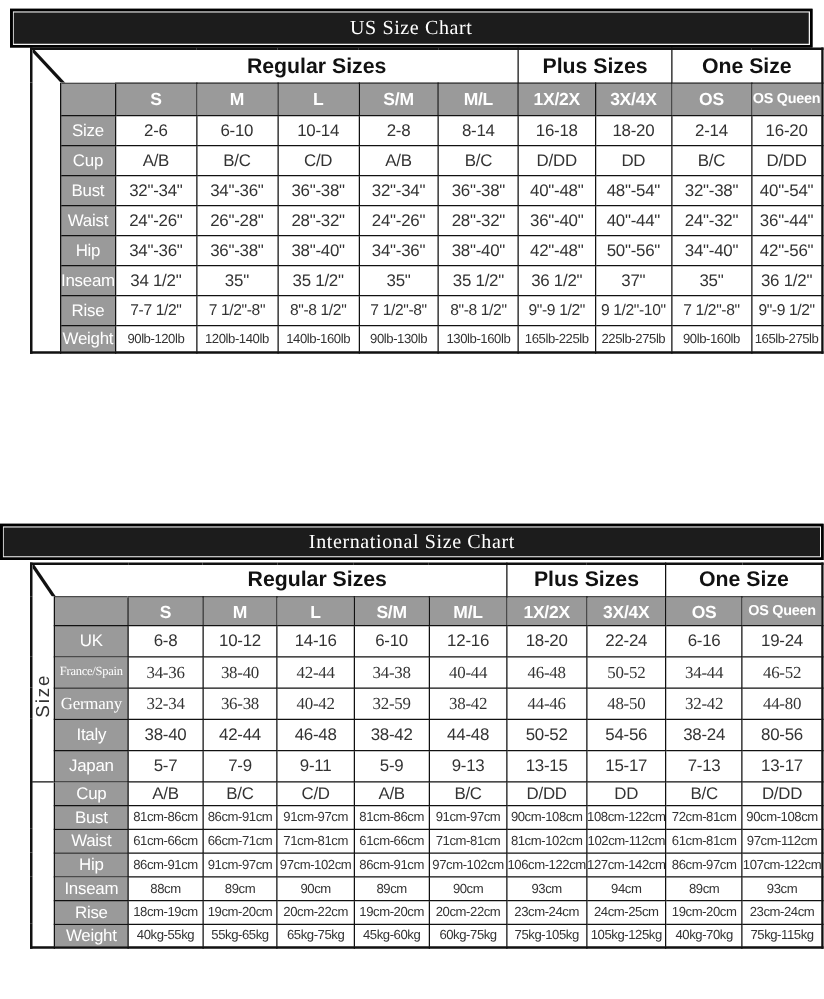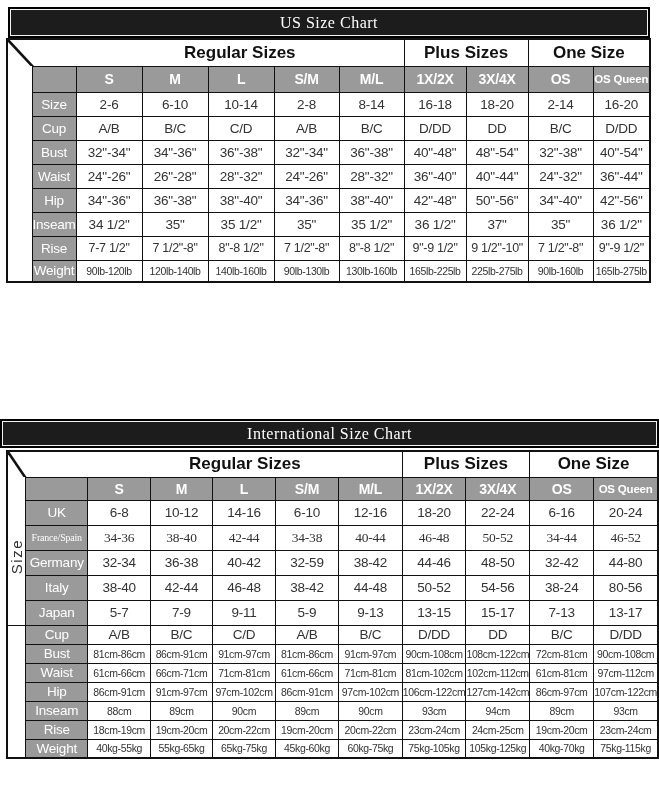--- a/index.html
+++ b/index.html
@@ -12,21 +12,21 @@
     position:absolute;background:#1c1c1c;border:2px solid #000;
     box-shadow:inset 0 0 0 1px #f5f5f5;
     display:flex;align-items:center;justify-content:center;
   }
   .titlebar .t{
     font-family:"Liberation Serif",serif;color:#fff;font-size:16px;letter-spacing:.5px;
   }
   #us-titlebar{left:8px;width:638px;top:7px;height:27px}
   #intl-titlebar{left:0;width:655px;top:419px;height:25px}
 
-  table{border-collapse:collapse;table-layout:fixed;position:absolute;left:6px;border:2.5px solid #111}
+  table{border-collapse:collapse;table-layout:fixed;position:absolute;left:24px;border:2.5px solid #111}
   #us-table{top:38px}
   #intl-table{top:450px}
 
   td{
     border:1.8px solid #111;padding:0;text-align:center;vertical-align:middle;
     color:#333;font-size:13.5px;letter-spacing:-0.2px;background:#fff;
     overflow:hidden;white-space:nowrap;
   }
   td.gray{background:#9a9a9a;color:#fff}
   td.group{font-weight:bold;font-size:17px;color:#111;letter-spacing:0}
@@ -235,35 +235,35 @@
       <tr style="height: 25px; margin-left: 32px;">
         <td class="gray lab">UK</td>
         <td class="data">6-8</td>
         <td class="data">10-12</td>
         <td class="data">14-16</td>
         <td class="data">6-10</td>
         <td class="data">12-16</td>
         <td class="data">18-20</td>
         <td class="data">22-24</td>
         <td class="data">6-16</td>
-        <td class="data">20-24</td>
+        <td class="data">19-24</td>
       </tr>
       <tr style="height: 25px; font-family: Liberation Serif, serif;">
         <td class="gray lab sm-lab">France/Spain</td>
         <td class="data">34-36</td>
         <td class="data">38-40</td>
         <td class="data">42-44</td>
         <td class="data">34-38</td>
         <td class="data">40-44</td>
         <td class="data">46-48</td>
         <td class="data">50-52</td>
         <td class="data">34-44</td>
         <td class="data">46-52</td>
       </tr>
-      <tr style="height: 25px;">
+      <tr style="height: 25px; font-family: Liberation Serif, serif;">
         <td class="gray lab">Germany</td>
         <td class="data">32-34</td>
         <td class="data">36-38</td>
         <td class="data">40-42</td>
         <td class="data">32-59</td>
         <td class="data">38-42</td>
         <td class="data">44-46</td>
         <td class="data">48-50</td>
         <td class="data">32-42</td>
         <td class="data">44-80</td>

